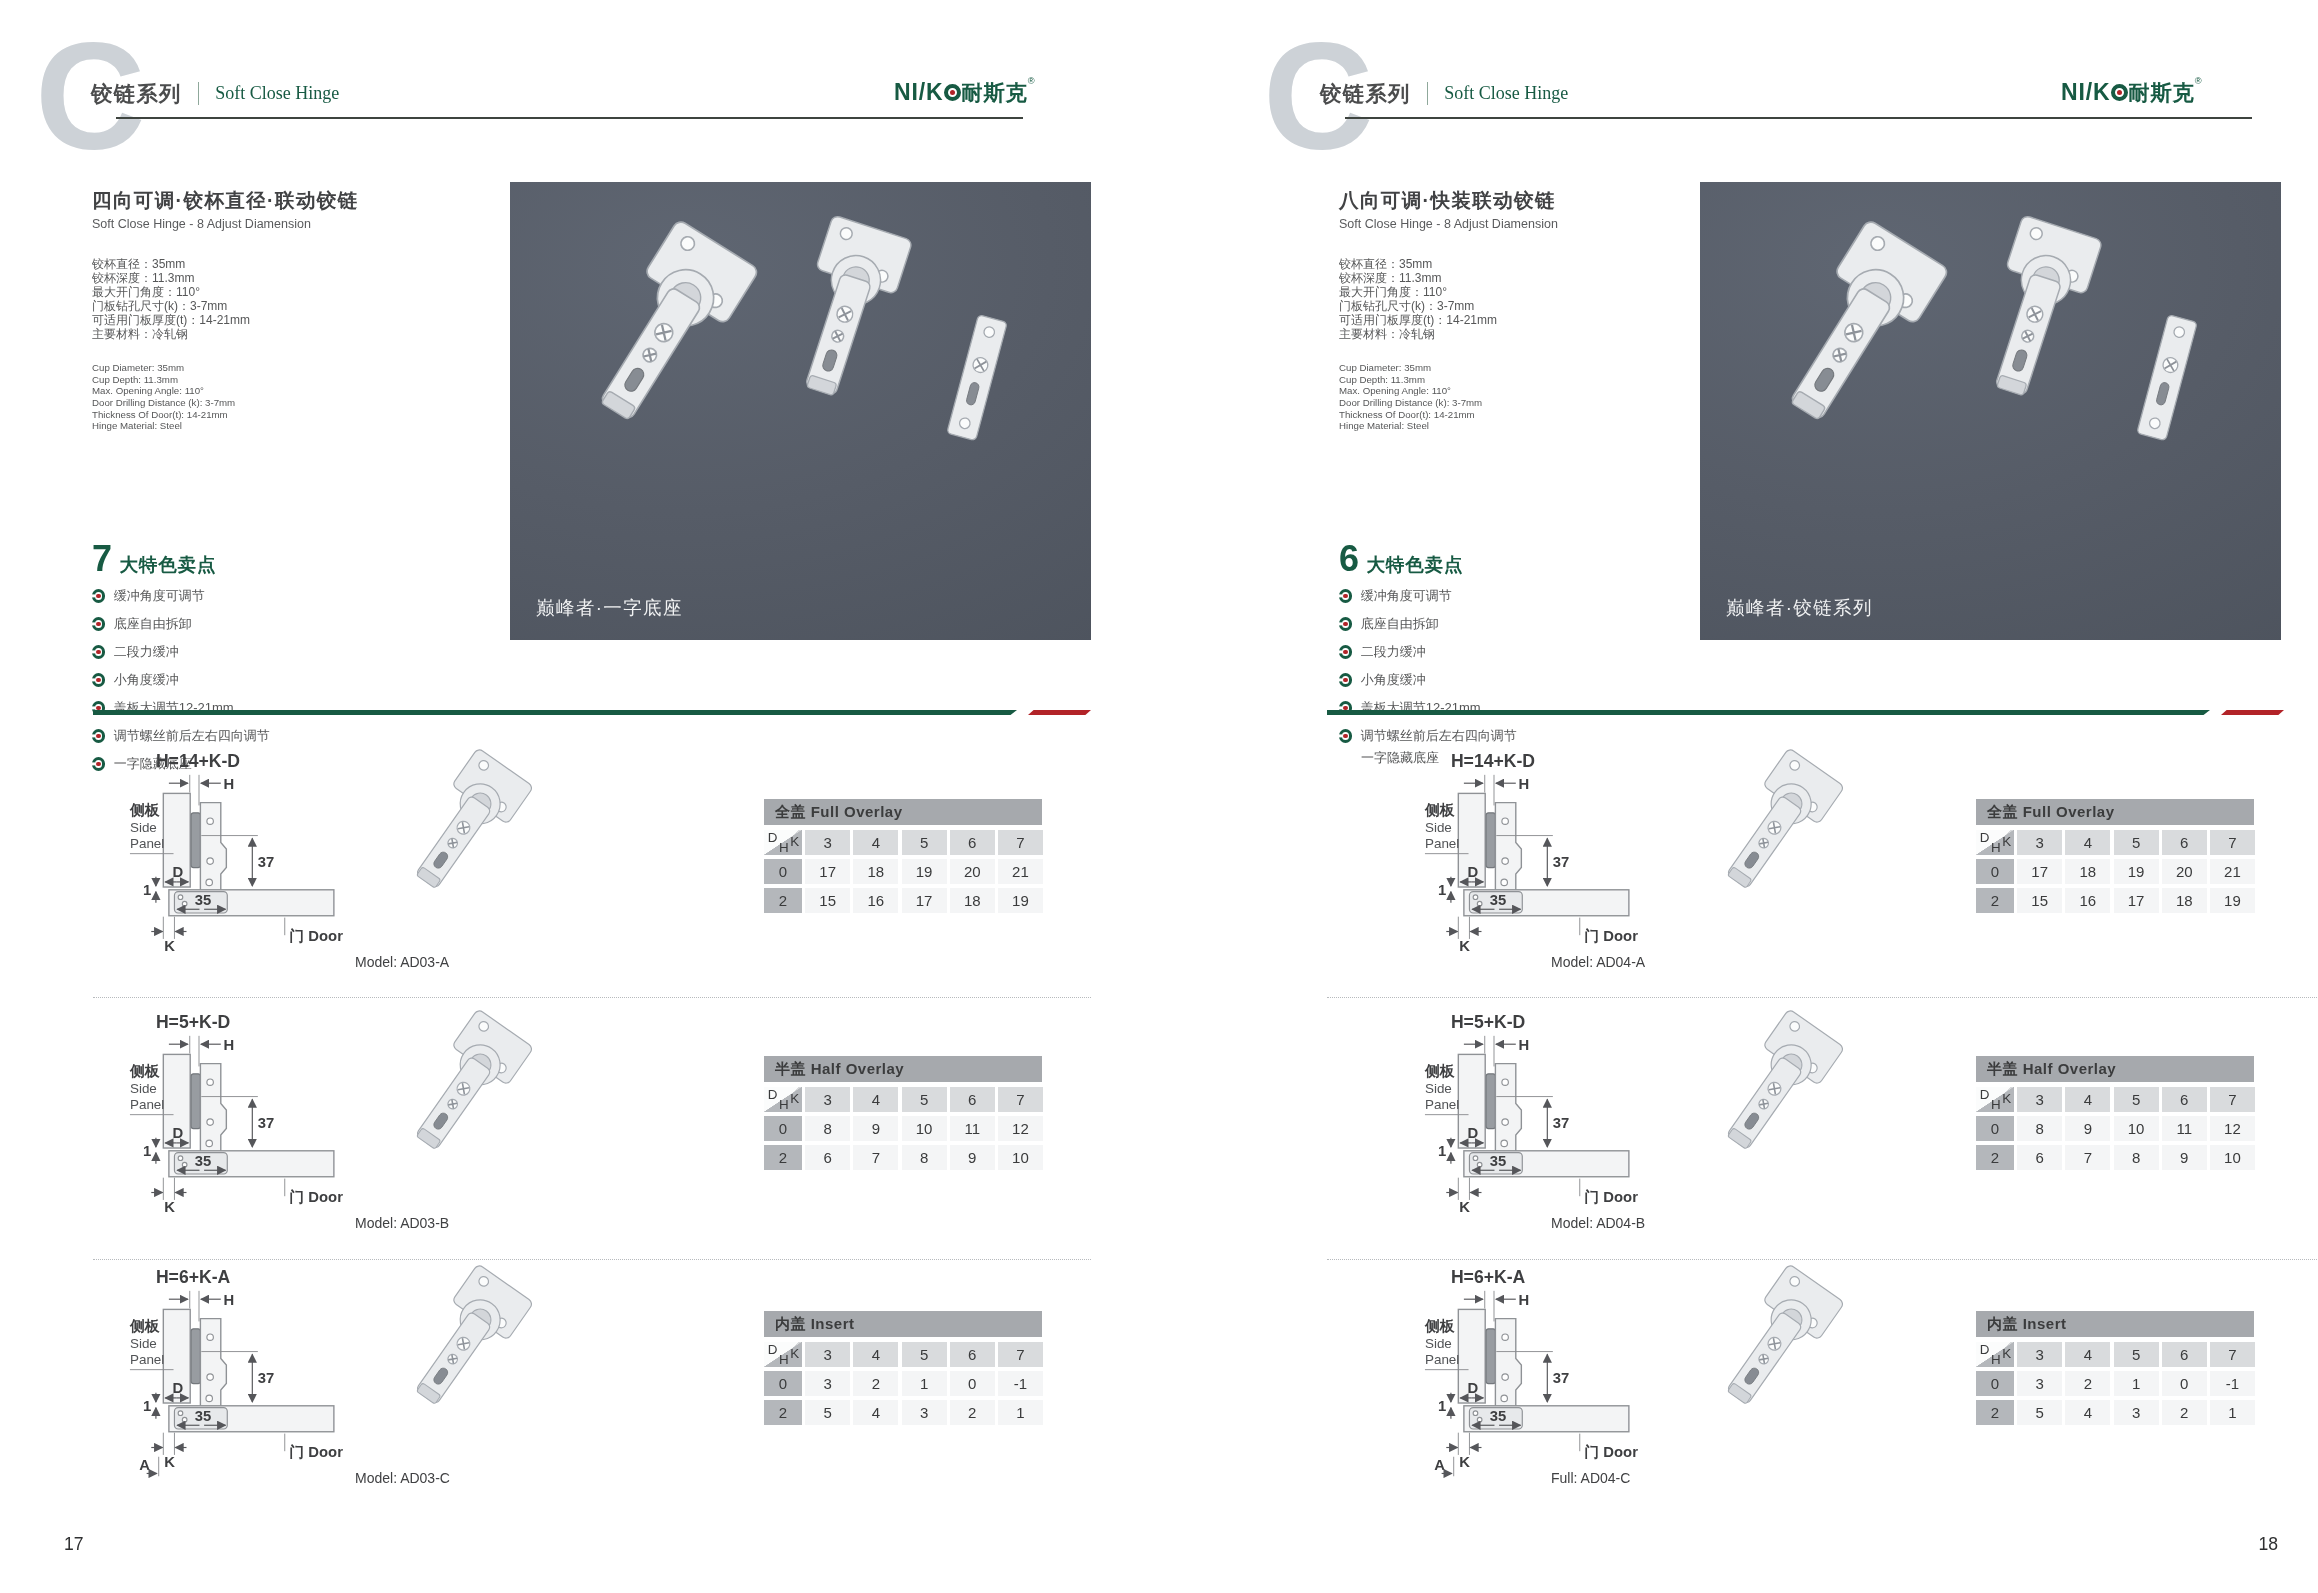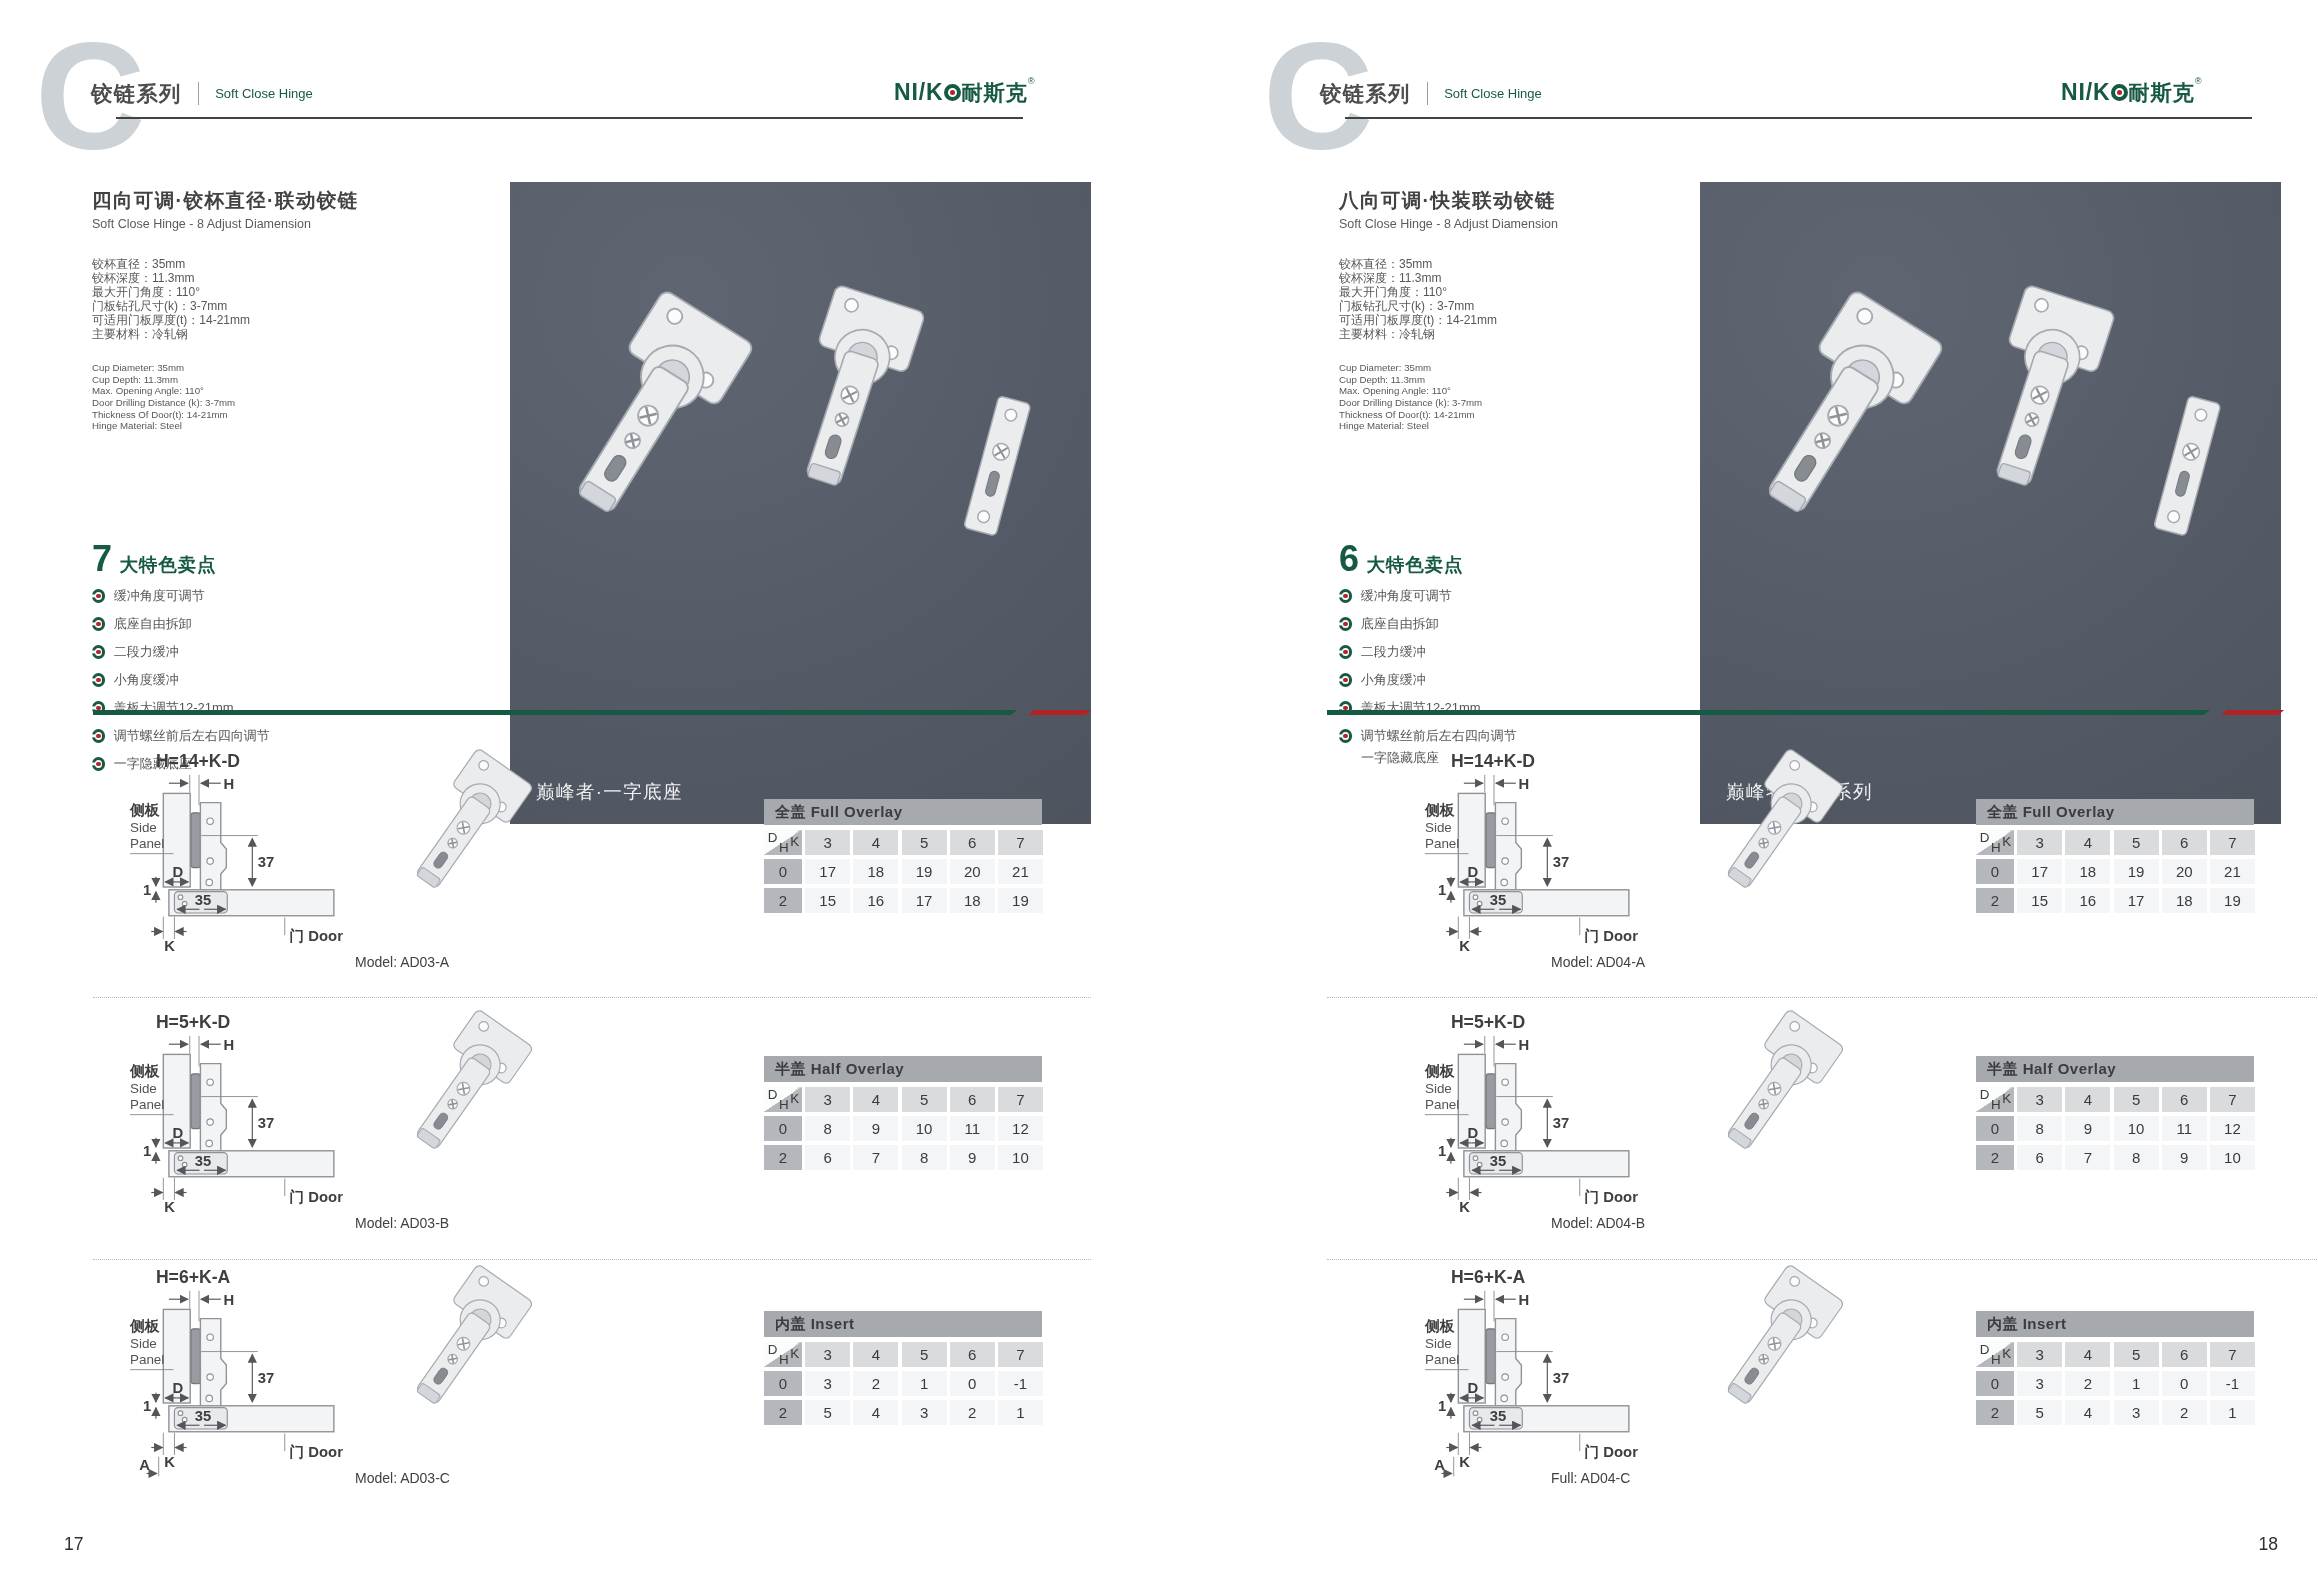--- a/index.html
+++ b/index.html
@@ -10,21 +10,21 @@
   .page{position:absolute;top:0;width:1166px;height:1594px;background:#fff;overflow:hidden;}
   #p0{left:0;} #p1{left:1167px;}
 
   
   .wm{position:absolute;left:35px;top:18.5px;font-size:153px;font-weight:bold;color:#cdd2d7;line-height:1;}
   #p1 .wm{left:96px;}
   .series{position:absolute;left:91px;top:79px;display:flex;align-items:center;gap:16px;}
   #p1 .series{left:153px;}
   .series .cn{font-size:21.3px;font-weight:bold;color:#4b4c4d;letter-spacing:1.4px;}
   .series .sep{width:1.4px;height:23px;background:#8fa89b;}
-  .series .en{font-size:13px;color:var(--green);font-weight:500;}
+  .series .en{font-size:18px;color:var(--green);font-weight:500;font-family:Liberation Serif, serif;}
   .rule{position:absolute;left:116px;top:117px;width:907px;height:1.9px;background:#3e443f;}
   #p1 .rule{left:178px;}
   .logo{position:absolute;left:894px;top:78px;display:flex;align-items:center;gap:0;color:var(--green);}
   .logo .lt{font-size:23px;font-weight:800;letter-spacing:0.9px;}
   .logo .o{width:17.6px;height:17.6px;border:4.2px solid var(--green);border-radius:50%;position:relative;box-sizing:border-box;flex:none;}
   .logo .o::after{content:'';position:absolute;inset:2.3px;background:var(--red);border-radius:50%;}
   .logo .cn{font-size:21.3px;font-weight:800;letter-spacing:0.9px;}
   .logo .reg{font-size:9.3px;align-self:flex-start;margin-top:-1.9px;}
 
   
@@ -42,21 +42,21 @@
   .feat-title{font-size:18.5px;font-weight:bold;letter-spacing:0.9px;}
   .feat-list{margin-top:7.4px;}
   .feat-item{display:flex;align-items:center;gap:8.3px;margin-top:10px;font-size:13px;color:#545556;}
   .bullet{width:13.4px;height:13.4px;border-radius:50%;border:3.7px solid var(--green);position:relative;flex:none;box-sizing:border-box;}
   .bullet::after{content:'';position:absolute;inset:1.4px;background:var(--red);border-radius:50%;}
   .bullet::before{content:'';position:absolute;left:-4.2px;top:50%;transform:translateY(-50%);width:4.2px;height:3.2px;background:#fff;z-index:2;}
   .feat-cont{margin-left:22px;margin-top:4.6px;font-size:13px;color:#545556;}
   .feat-cont:empty{display:none;}
 
   
-  .pimg{position:absolute;left:510px;top:182px;width:581px;height:642px;
+  .pimg{position:absolute;left:510px;top:182px;width:581px;height:458px;
         background:radial-gradient(140% 120% at 30% 18%, #5f6672 0%, #565c67 45%, #4b515b 100%);}
   #p1 .pimg{left:533px;}
   .pimg svg{position:absolute;inset:0;width:100%;height:100%;}
   .pimg .cap{position:absolute;left:26px;bottom:20.4px;color:#f1f2f3;font-size:18.5px;letter-spacing:1.4px;font-weight:500;}
 
   
   .div-g{position:absolute;left:93px;top:710px;width:924px;height:5.1px;background:var(--green);
          clip-path:polygon(0 0,100% 0,calc(100% - 6.5px) 100%,0 100%);}
   .div-r{position:absolute;left:1028px;top:710px;width:63px;height:5.1px;background:var(--red);
          clip-path:polygon(5.6px 0,100% 0,calc(100% - 5.6px) 100%,0 100%);}

